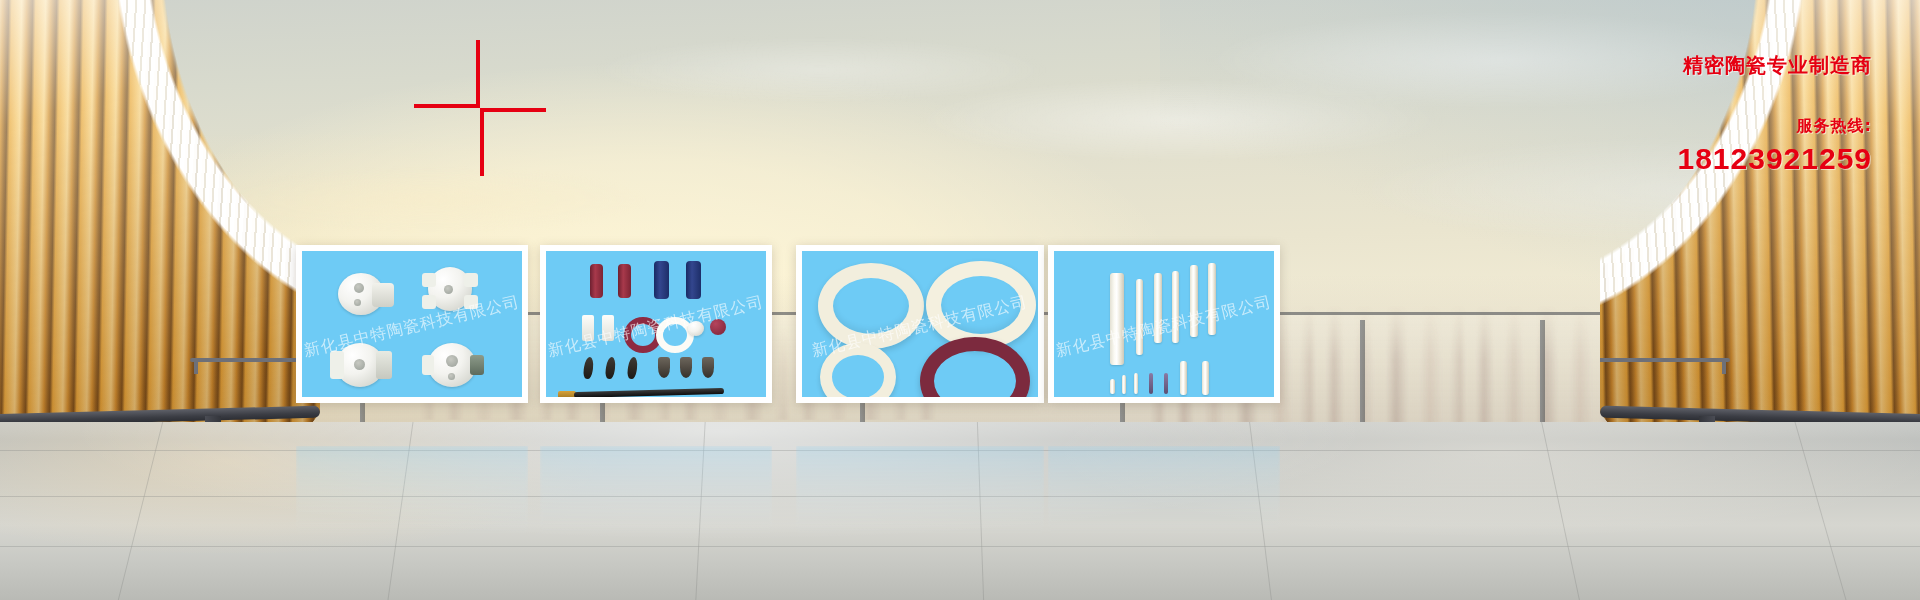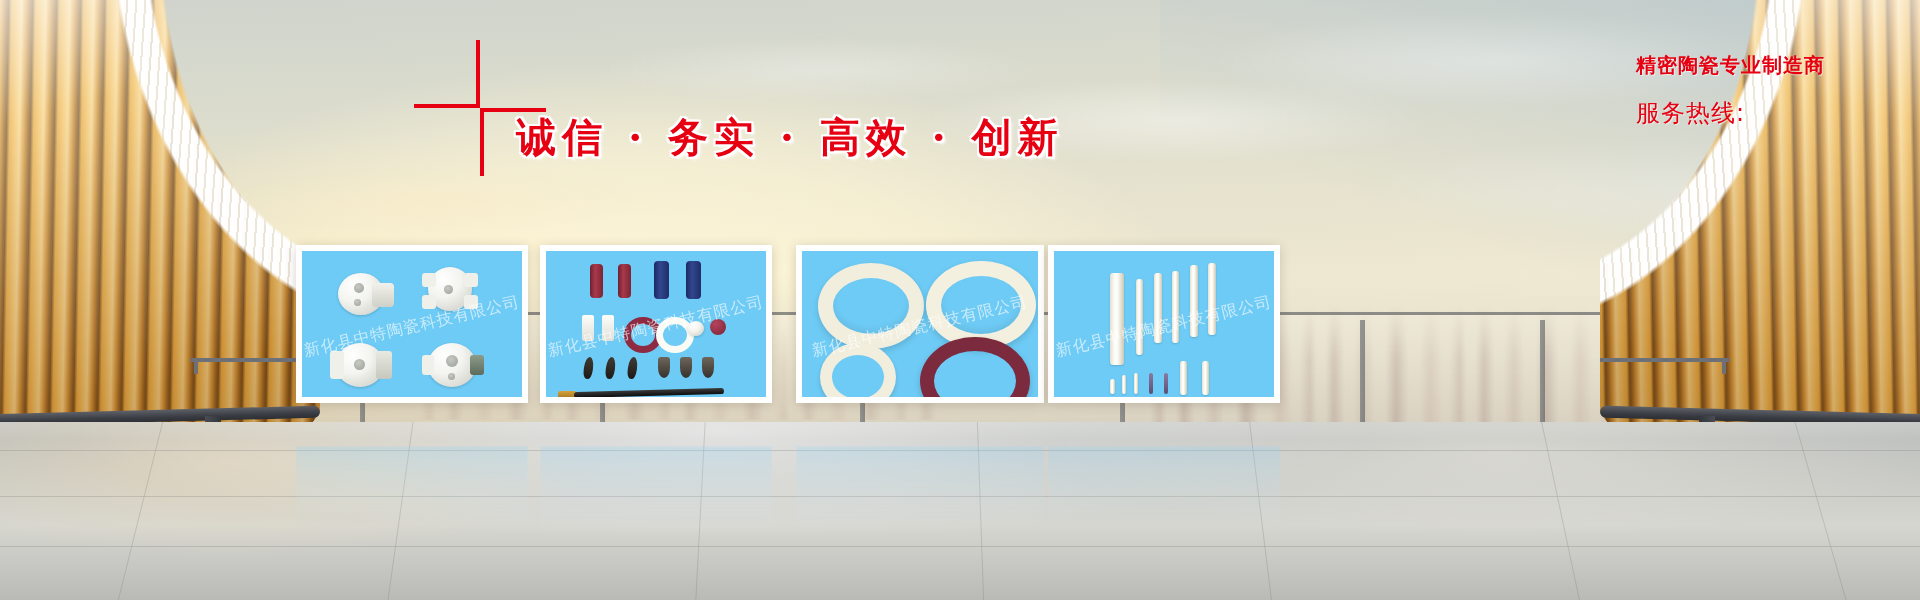--- a/index.html
+++ b/index.html
@@ -194,29 +194,29 @@
     white-space:nowrap;
   }
   .slogan-en{
     position:absolute;left:0;right:0;top:62px;text-align:center;
     font-family:"Liberation Sans",sans-serif;
     font-weight:bold;font-size:21px;letter-spacing:.5px;
     color:#16181a;white-space:nowrap;
   }
 
   
-  .contact{position:absolute;right:54px;top:52px;text-align:left;width:230px;}
+  .contact{position:absolute;right:48px;top:52px;text-align:right;width:230px;}
   .contact .c1{
     font-family:"DejaVu Sans",sans-serif;font-weight:bold;font-size:20px;color:#e60012;
     letter-spacing:1px;line-height:1.35;
     text-shadow:1px 1px 0 rgba(255,255,255,.55);
   }
   .contact .c2{
-    font-family:"DejaVu Sans",sans-serif;font-weight:normal;font-size:24px;color:#e60012;
-    letter-spacing:1px;margin-top:18px;line-height:1.35;
+    font-family:"DejaVu Sans",sans-serif;font-weight:bold;font-size:16px;color:#e60012;
+    letter-spacing:1px;margin-top:36px;line-height:1.35;
     text-shadow:1px 1px 0 rgba(255,255,255,.55);
   }
   .contact .c3{
     font-family:"Liberation Sans",sans-serif;font-weight:bold;font-size:30px;color:#e60012;
     letter-spacing:1px;margin-top:4px;line-height:1.2;
     text-shadow:1px 1px 0 rgba(255,255,255,.55);
   }
 </style>
 </head>
 <body>
@@ -371,21 +371,21 @@
 
   <div class="slogan">
     <div class="bracket">
       <div class="bk-tl-h"></div>
         <div class="bk-tl-v"></div>
     </div>
     <div class="bracket">
       <div class="bk-br-h"></div>
         <div class="bk-br-v"></div>
     </div>
-    <div class="slogan-cn">诚信 · 务实 · 高效 · 创新</div>
   </div>
 
   <div class="contact">
     <div class="c1">精密陶瓷专业制造商</div>
     <div class="c2">服务热线:</div>
+    <div class="c3">18123921259</div>
   </div>
 
 </div>
 
 </body></html>

